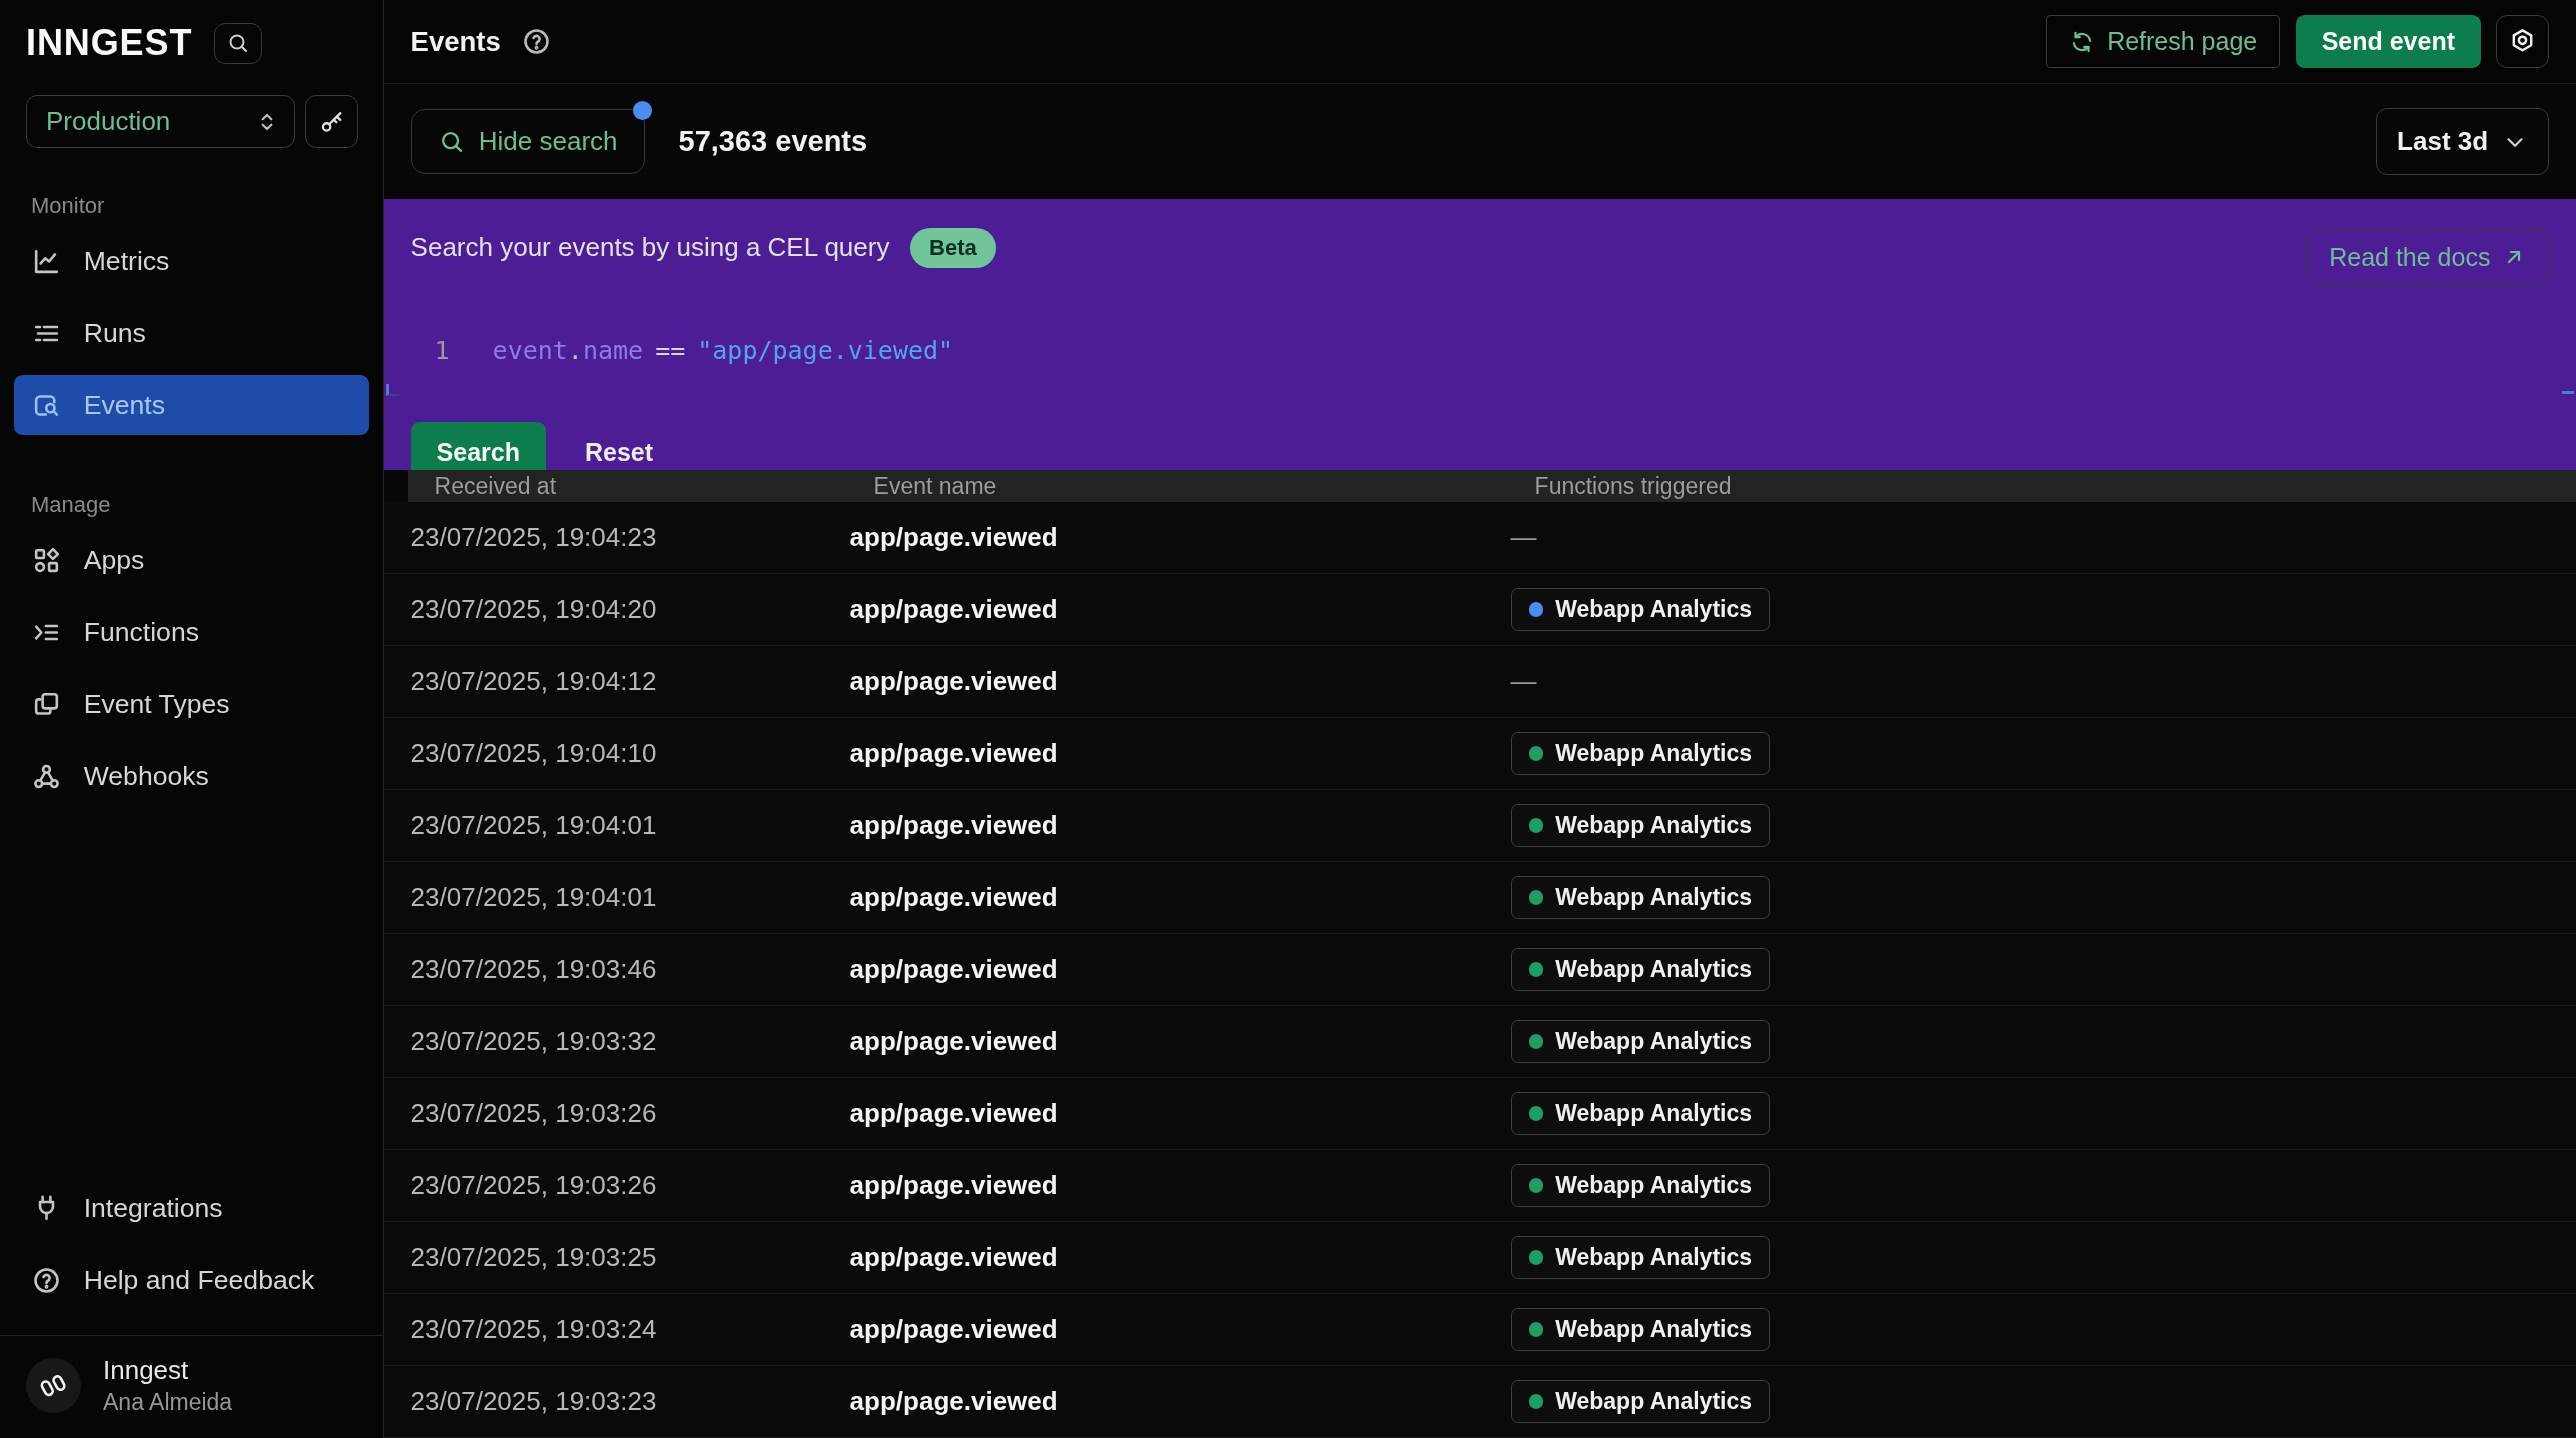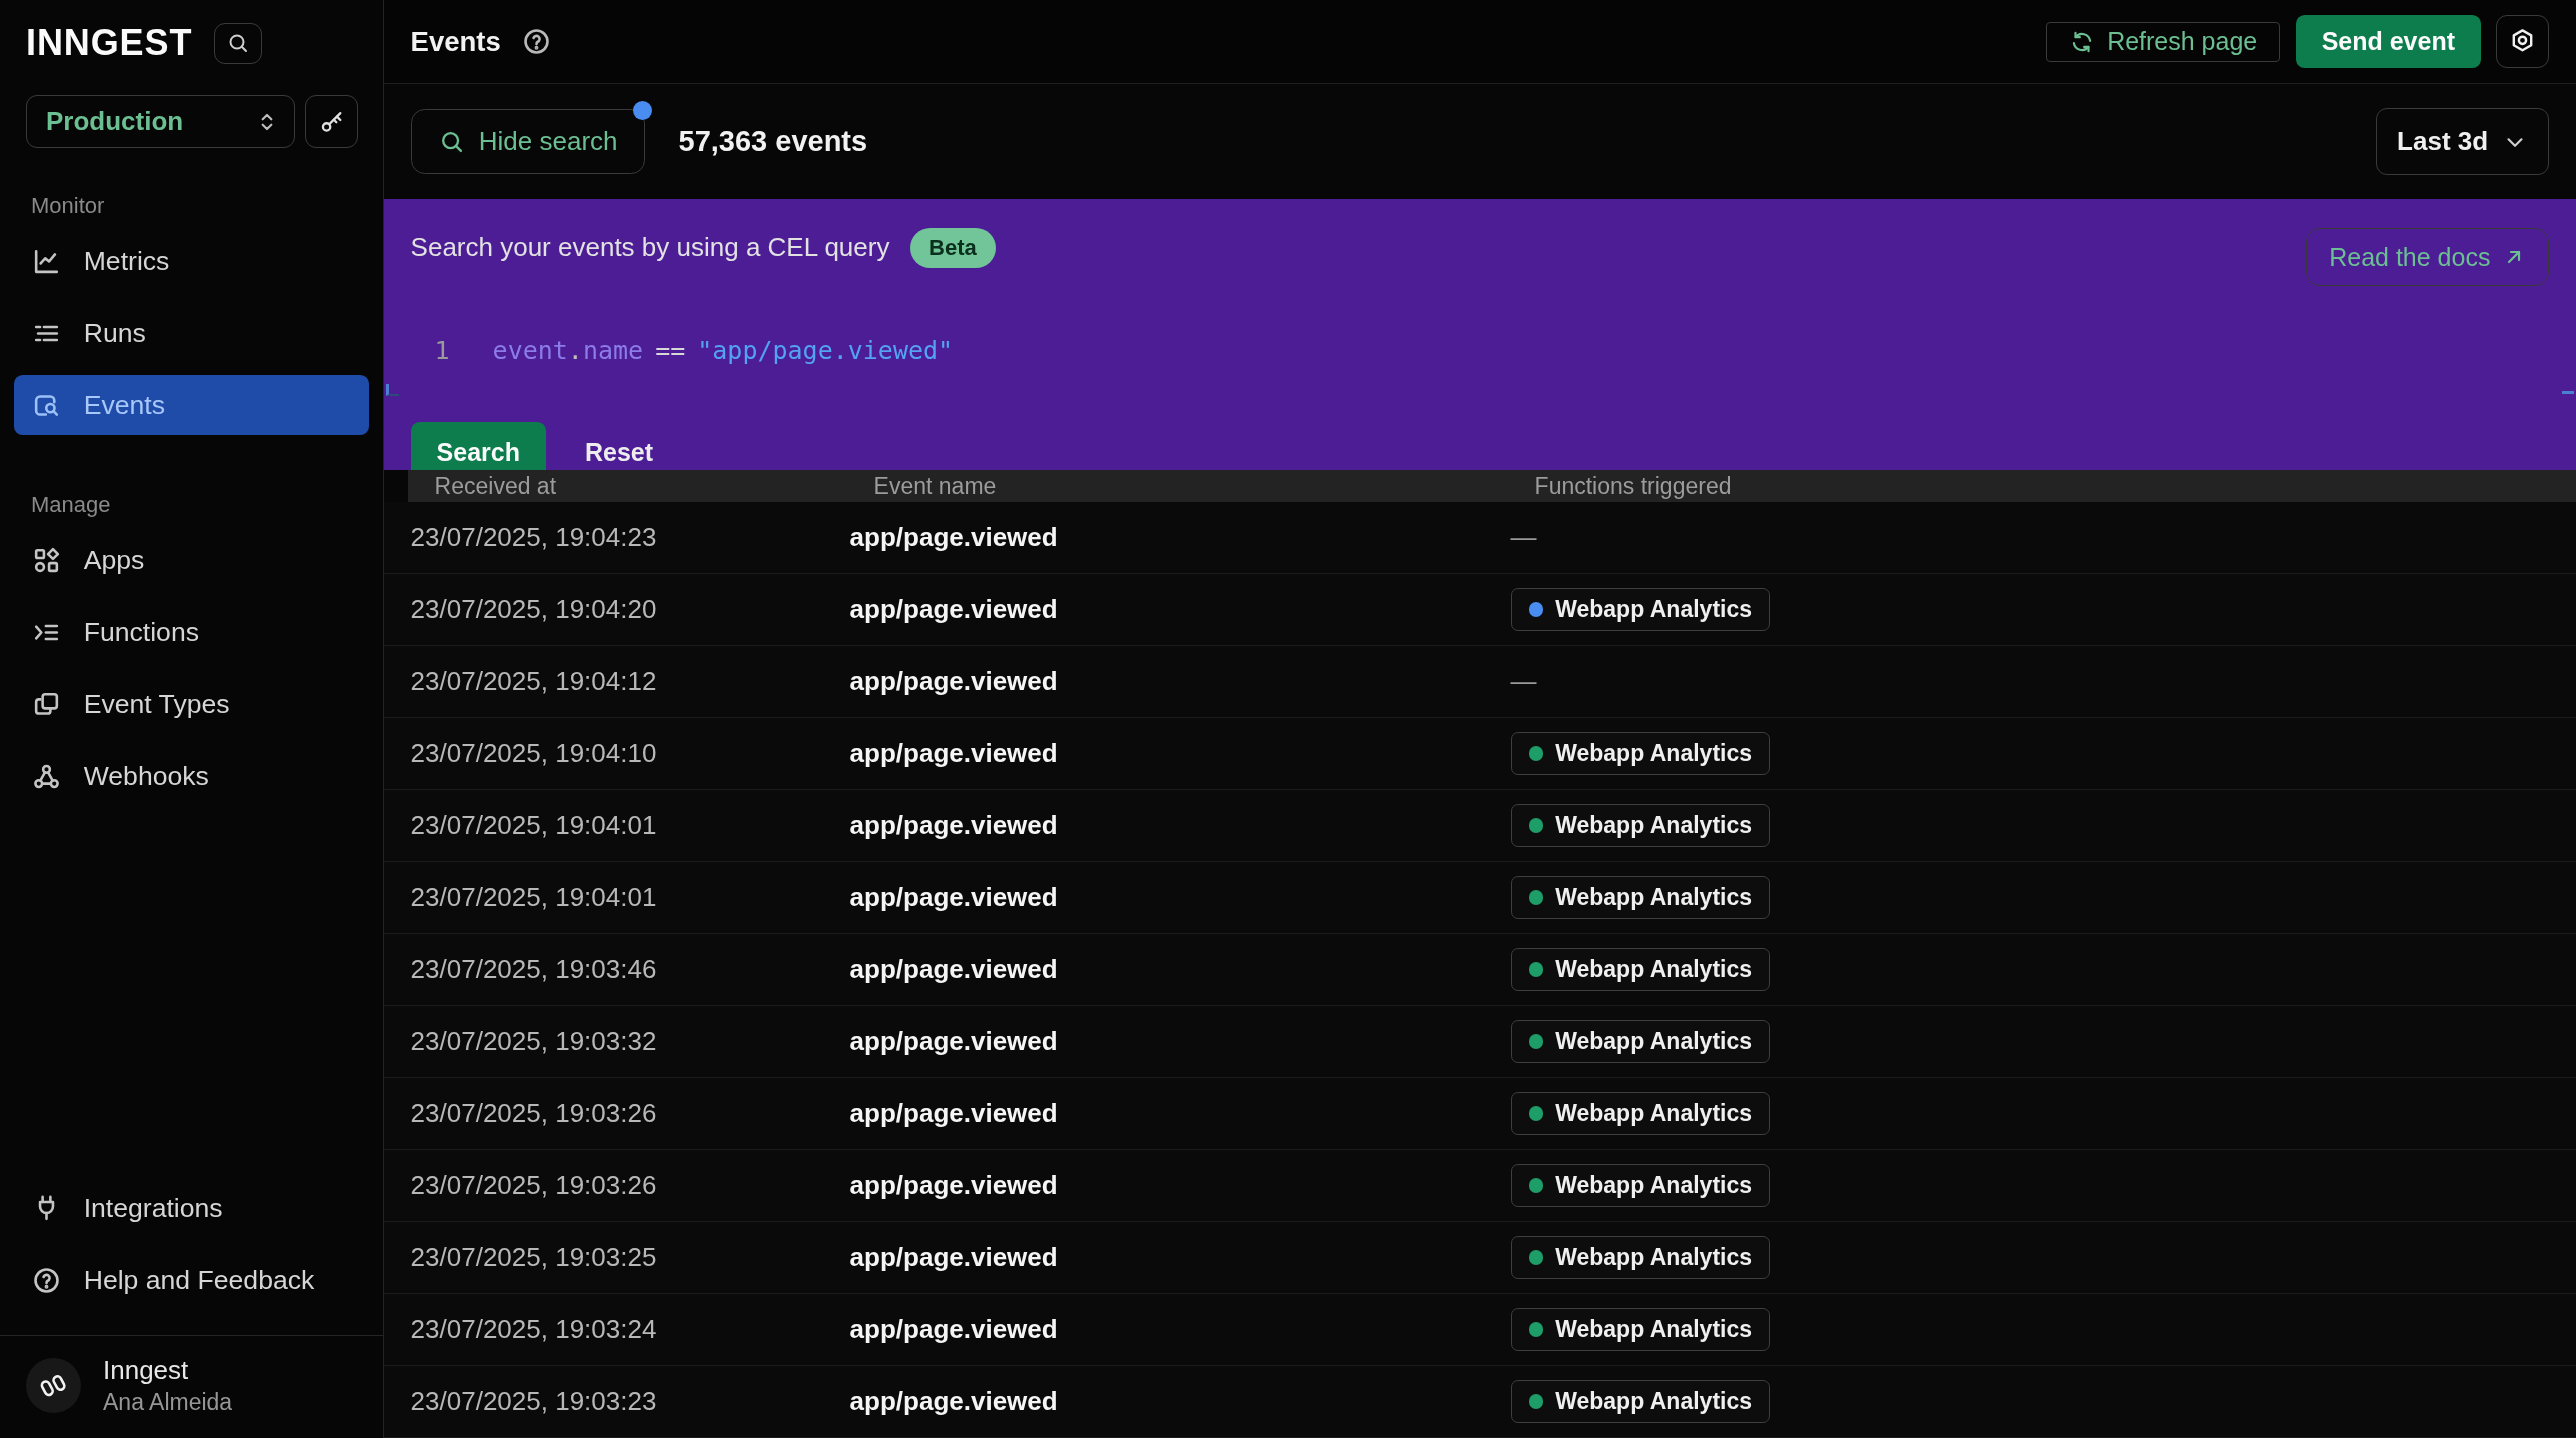--- a/index.html
+++ b/index.html
@@ -22,21 +22,21 @@
   .icon-btn {
     display:inline-flex; align-items:center; justify-content:center;
     background:transparent; border:1.7px solid #3a3a3a; border-radius:11px;
     color:#cfcfcf; cursor:pointer;
   }
   .logo-search-btn { width:48px; height:41px; }
   .env-row { display:flex; gap:10.3px; padding:31px 0 0 26px; }
   .env-select {
     width:269px; height:53px; border:1.7px solid #3a3a3a; border-radius:11px;
     background:transparent; display:flex; align-items:center; justify-content:space-between;
-    padding:0 13.7px 0 19px; cursor:pointer;font-weight:bold;
+    padding:0 13.7px 0 19px; cursor:pointer;
   }
   .env-select .env-label { font-size:26px; color:#6cbf92; }
   .key-btn { width:53px; height:53px; }
   .nav-label { font-size:22px; color:#8a8a8a; padding:0 0 0 31px; margin-top:45px; margin-bottom:12px; }
   .nav-item {
     display:flex; align-items:center; gap:22px; height:60px; margin:0 13.7px 12px 13.7px;
     padding:0 0 0 17px; border-radius:8.6px; color:#d6d6d6; font-size:26.6px; cursor:pointer;
   }
   .nav-item .nav-ic { width:31px; height:31px; color:#c4c4c4; flex:0 0 auto; display:flex; }
   .nav-item.active { background:#1e4ca8; color:#a8c8fa; }
@@ -55,21 +55,21 @@
   .main { flex:1; display:flex; flex-direction:column; min-width:0; }
   .page-header {
     height:84px; display:flex; align-items:center; justify-content:space-between;
     padding:0 26.6px; border-bottom:0.9px solid #1f1f1f; background:#050505;
   }
   .ph-left { display:flex; align-items:center; gap:20.6px; }
   .page-title { font-size:27.5px; font-weight:600; color:#f2f2f2; }
   .help-ic { width:31px; height:31px; color:#b9b9b9; display:flex; }
   .ph-right { display:flex; align-items:center; gap:15.4px; }
   .btn-outline-green {
-    display:inline-flex; align-items:center; gap:12px; height:40px; padding:0 22px;
+    display:inline-flex; align-items:center; gap:12px; height:53px; padding:0 22px;
     border:1.7px solid #3a3a3a; border-radius:4px; background:transparent;
     color:#6cbf92; font-size:25px; cursor:pointer;
   }
   .btn-primary {
     height:53px; padding:0 26px; border:none; border-radius:8.6px;
     background:#0d7d4d; color:#fbfbfb; font-size:25px; font-weight:600; cursor:pointer;
   }
   .settings-btn { width:53px; height:53px; border-radius:11px; }
 
   .toolbar { height:115px; display:flex; align-items:center; justify-content:space-between; padding:0 26.6px; }

